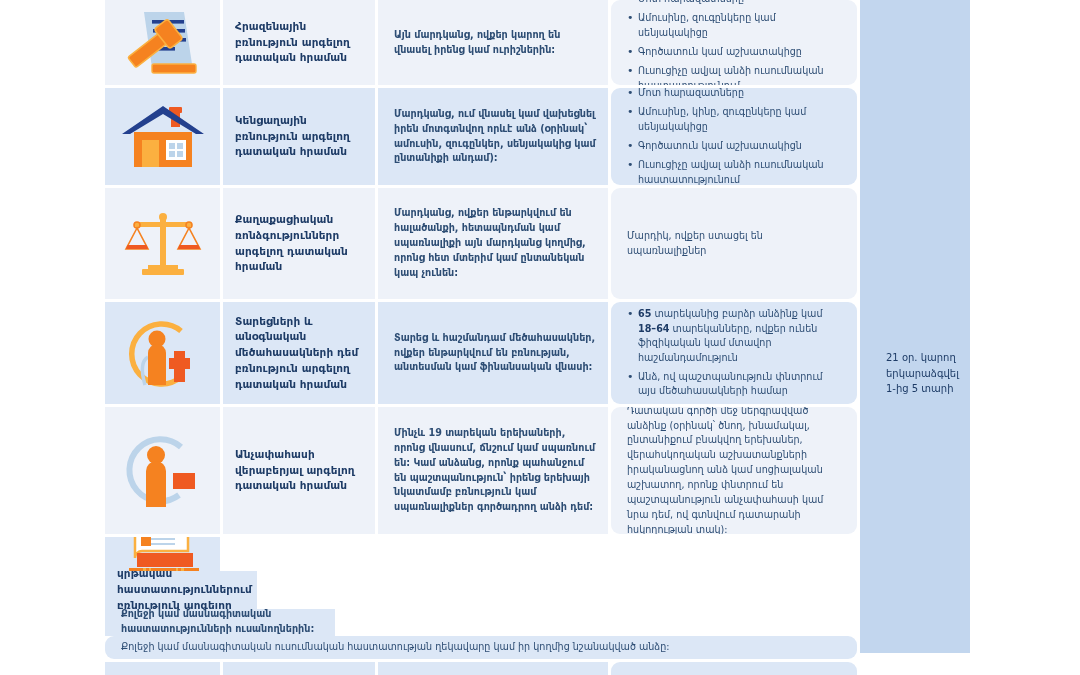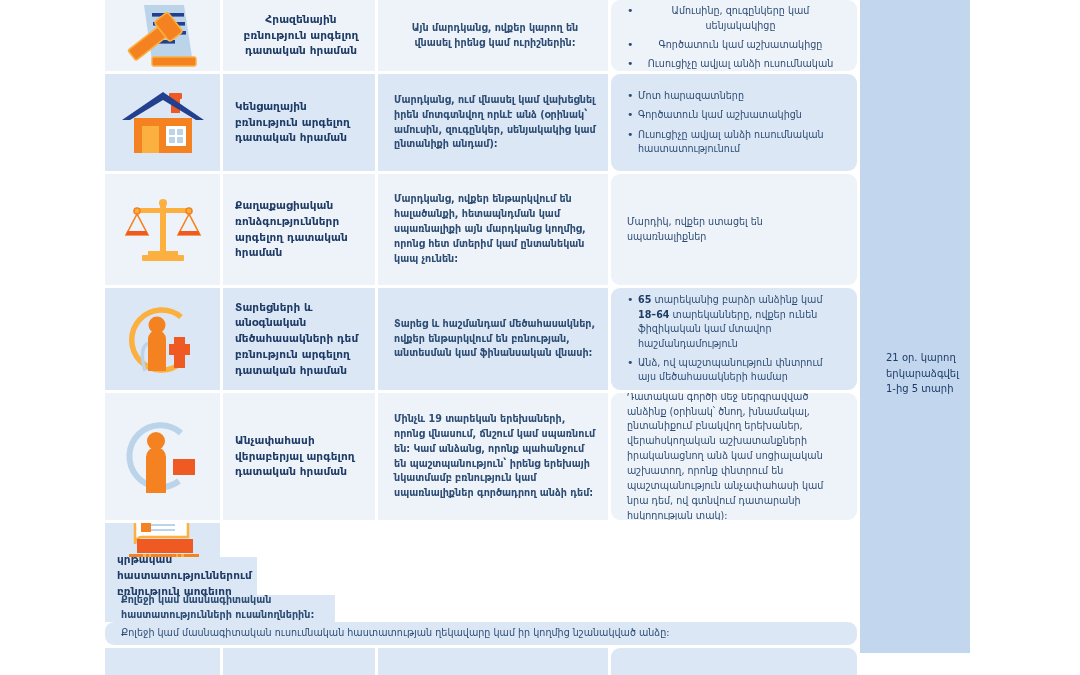--- a/index.html
+++ b/index.html
@@ -120,21 +120,21 @@
     position: absolute;
     left: 886px;
     top: 350px;
     width: 80px;
     font-size: 10px;
     line-height: 1.55;
     color: #1d3b66;
   }
 
   
-  .r0 { height: 71px; text-align: center; }
+  .r0 { height: 85px; }
   .r1 { height: 97px; }
   .r2 { height: 111px; }
   .r3 { height: 102px; }
   .r4 { height: 127px; }
   .r5 { height: 122px; flex-direction: column; }
   .r6 { height: 40px; }
 
   
   .icon-svg { display:block; }
 </style>
@@ -200,20 +200,21 @@
       </div>
       <div class="cell title-cell">
         <div class="title-text">Կենցաղային բռնություն արգելող դատական հրաման</div>
       </div>
       <div class="cell desc-cell">
         <div class="desc-text">Մարդկանց, ում վնասել կամ վախեցնել իրեն մոտգտնվող որևէ անձ (օրինակ՝ ամուսին, զուգընկեր, սենյակակից կամ ընտանիքի անդամ):</div>
       </div>
       <div class="cell crit-cell">
         <ul class="crit-list">
           <li>Մոտ հարազատները</li>
+          <li>Ամուսինը, կինը, զուգընկերը կամ սենյակակիցը</li>
           <li>Գործատուն կամ աշխատակիցն</li>
           <li>Ուսուցիչը ավյալ անձի ուսումնական հաստատությունում</li>
         </ul>
       </div>
     </div>
 
     <div class="row light r2">
       <div class="cell icon-cell">
         <span>
           <svg class="icon-svg" width="86" height="70" viewBox="0 0 86 70">

